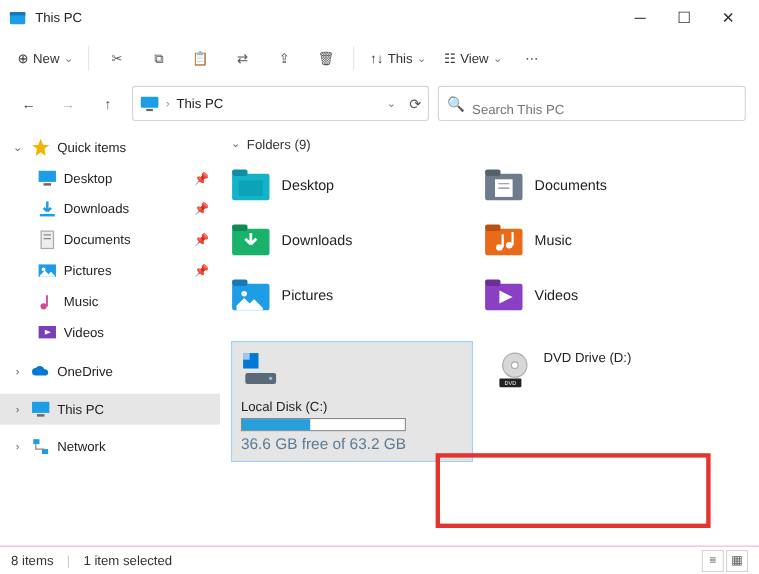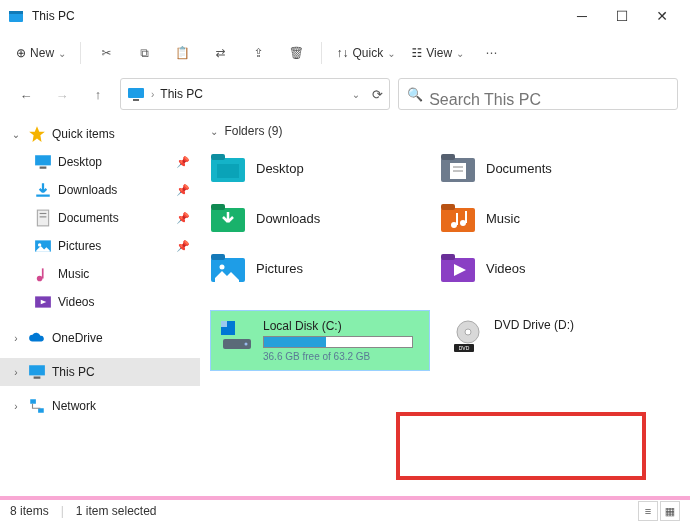--- a/index.html
+++ b/index.html
@@ -15,45 +15,45 @@
 .tbtn .chev { font-size: 10px; color: #777; }
 .sep { width: 1px; height: 22px; background: #e4e4e4; margin: 0 4px; }
 .navrow { height: 40px; display: flex; align-items: center; padding: 0 12px; gap: 8px; }
 .navico { width: 28px; height: 28px; display: flex; align-items: center; justify-content: center; color: #555; }
 .navico.disabled { color: #bbb; }
 .addrbar { flex: 1; height: 32px; border: 1px solid #d4d4d4; border-radius: 3px; display: flex; align-items: center; padding: 0 6px; gap: 6px; }
 .addrbar .ficon { width: 18px; height: 16px; }
 .addrbar .txt { flex: 1; font-size: 12px; }
 .addrbar .drop { color: #777; font-size: 10px; }
 .searchbox { width: 280px; height: 32px; border: 1px solid #d4d4d4; border-radius: 3px; display: flex; align-items: center; padding: 0 8px; gap: 6px; color: #888; }
-.searchbox input { border: none; outline: none; flex: 1; font-size: 16px; color: #888; margin-top: 12px; }
+.searchbox input { border: none; outline: none; flex: 1; font-size: 12px; color: #888; margin-top: 12px; }
 .body { display: flex; height: 380px; }
 .sidebar { width: 200px; padding: 6px 0; overflow: hidden; }
 .sbitem { height: 28px; display: flex; align-items: center; padding: 0 10px; gap: 6px; font-size: 12px; }
 .sbitem.sel { background: #e6e6e6; }
 .sbitem .ex { width: 12px; color: #666; font-size: 10px; text-align: center; }
 .sbitem .ic { width: 18px; height: 16px; display: flex; align-items: center; justify-content: center; }
 .sbitem .pin { margin-left: auto; color: #888; font-size: 11px; }
 .sbitem.indent { padding-left: 34px; }
 .content { flex: 1; padding: 4px 10px; position: relative; }
 .grouphx { display: flex; align-items: center; gap: 6px; font-size: 12px; color: #333; margin: 6px 0 8px 0; }
 .grid { display: grid; grid-template-columns: 220px 220px; gap: 6px 10px; }
 .fitem { display: flex; align-items: center; gap: 10px; height: 44px; }
 .fitem .fi { width: 36px; height: 32px; }
 .fitem .fl { font-size: 13px; }
 .devicebox { display:flex; gap:12px; margin-top:20px; }
 .drive { width:220px; display:flex; gap:8px; align-items:flex-start; padding:8px; }
-.drive.sel { background:#86efac; border:1px solid #99d1ff; }
+.drive.sel { background:#e5e5e5; border:1px solid #99d1ff;flex-direction:column; }
 .drive .di { width:36px; height:36px; }
 .drive .dn { font-size:12px; }
 .drive .dbar { width:150px; height:12px; border:1px solid #888; margin:3px 0; background:#fff; position:relative; }
 .drive .dbar .fill { height:100%; background:#26a0da; }
-.drive .ds { font-size:10px; color:#5a7a95; }
+.drive .ds { font-size:14px; color:#5a7a95; }
 .highlight { position:absolute; border:4px solid #e3342f; left:196px; top:298px; width:250px; height:68px; pointer-events:none; }
-.statusbar { position:absolute; bottom:0; left:0; right:0; height:26px; border-top:4px solid #f9a8d4; display:flex; align-items:center; padding:0 10px; font-size:12px; color:#333; gap:12px; }
+.statusbar { position:absolute; bottom:0; left:0; right:0; height:26px; border-top:1px solid #f9a8d4; display:flex; align-items:center; padding:0 10px; font-size:12px; color:#333; gap:12px; }
 .statusbar .vs { margin-left:auto; display:flex; gap:2px; }
 .viewbtn { width:20px; height:20px; border:1px solid #d4d4d4; display:flex; align-items:center; justify-content:center; font-size:11px; color:#555; }
 svg { display:block; }
 </style>
 </head>
 <body>
 
 <div class="titlebar">
   <span class="icon">
     <svg viewBox="0 0 16 16" width="16" height="16">
@@ -89,21 +89,21 @@
     </div>
   <div class="tbtn">
       <span>⇪</span>
     </div>
   <div class="tbtn">
       <span>🗑</span>
     </div>
   <div class="sep"></div>
   <div class="tbtn label">
     <span>↑↓</span>
-    <span>Quick</span>
+    <span>This</span>
     <span class="chev">⌄</span>
   </div>
   <div class="tbtn label">
     <span>☷</span>
     <span>View</span>
     <span class="chev">⌄</span>
   </div>
   <div class="tbtn">
       <span>⋯</span>
     </div>

